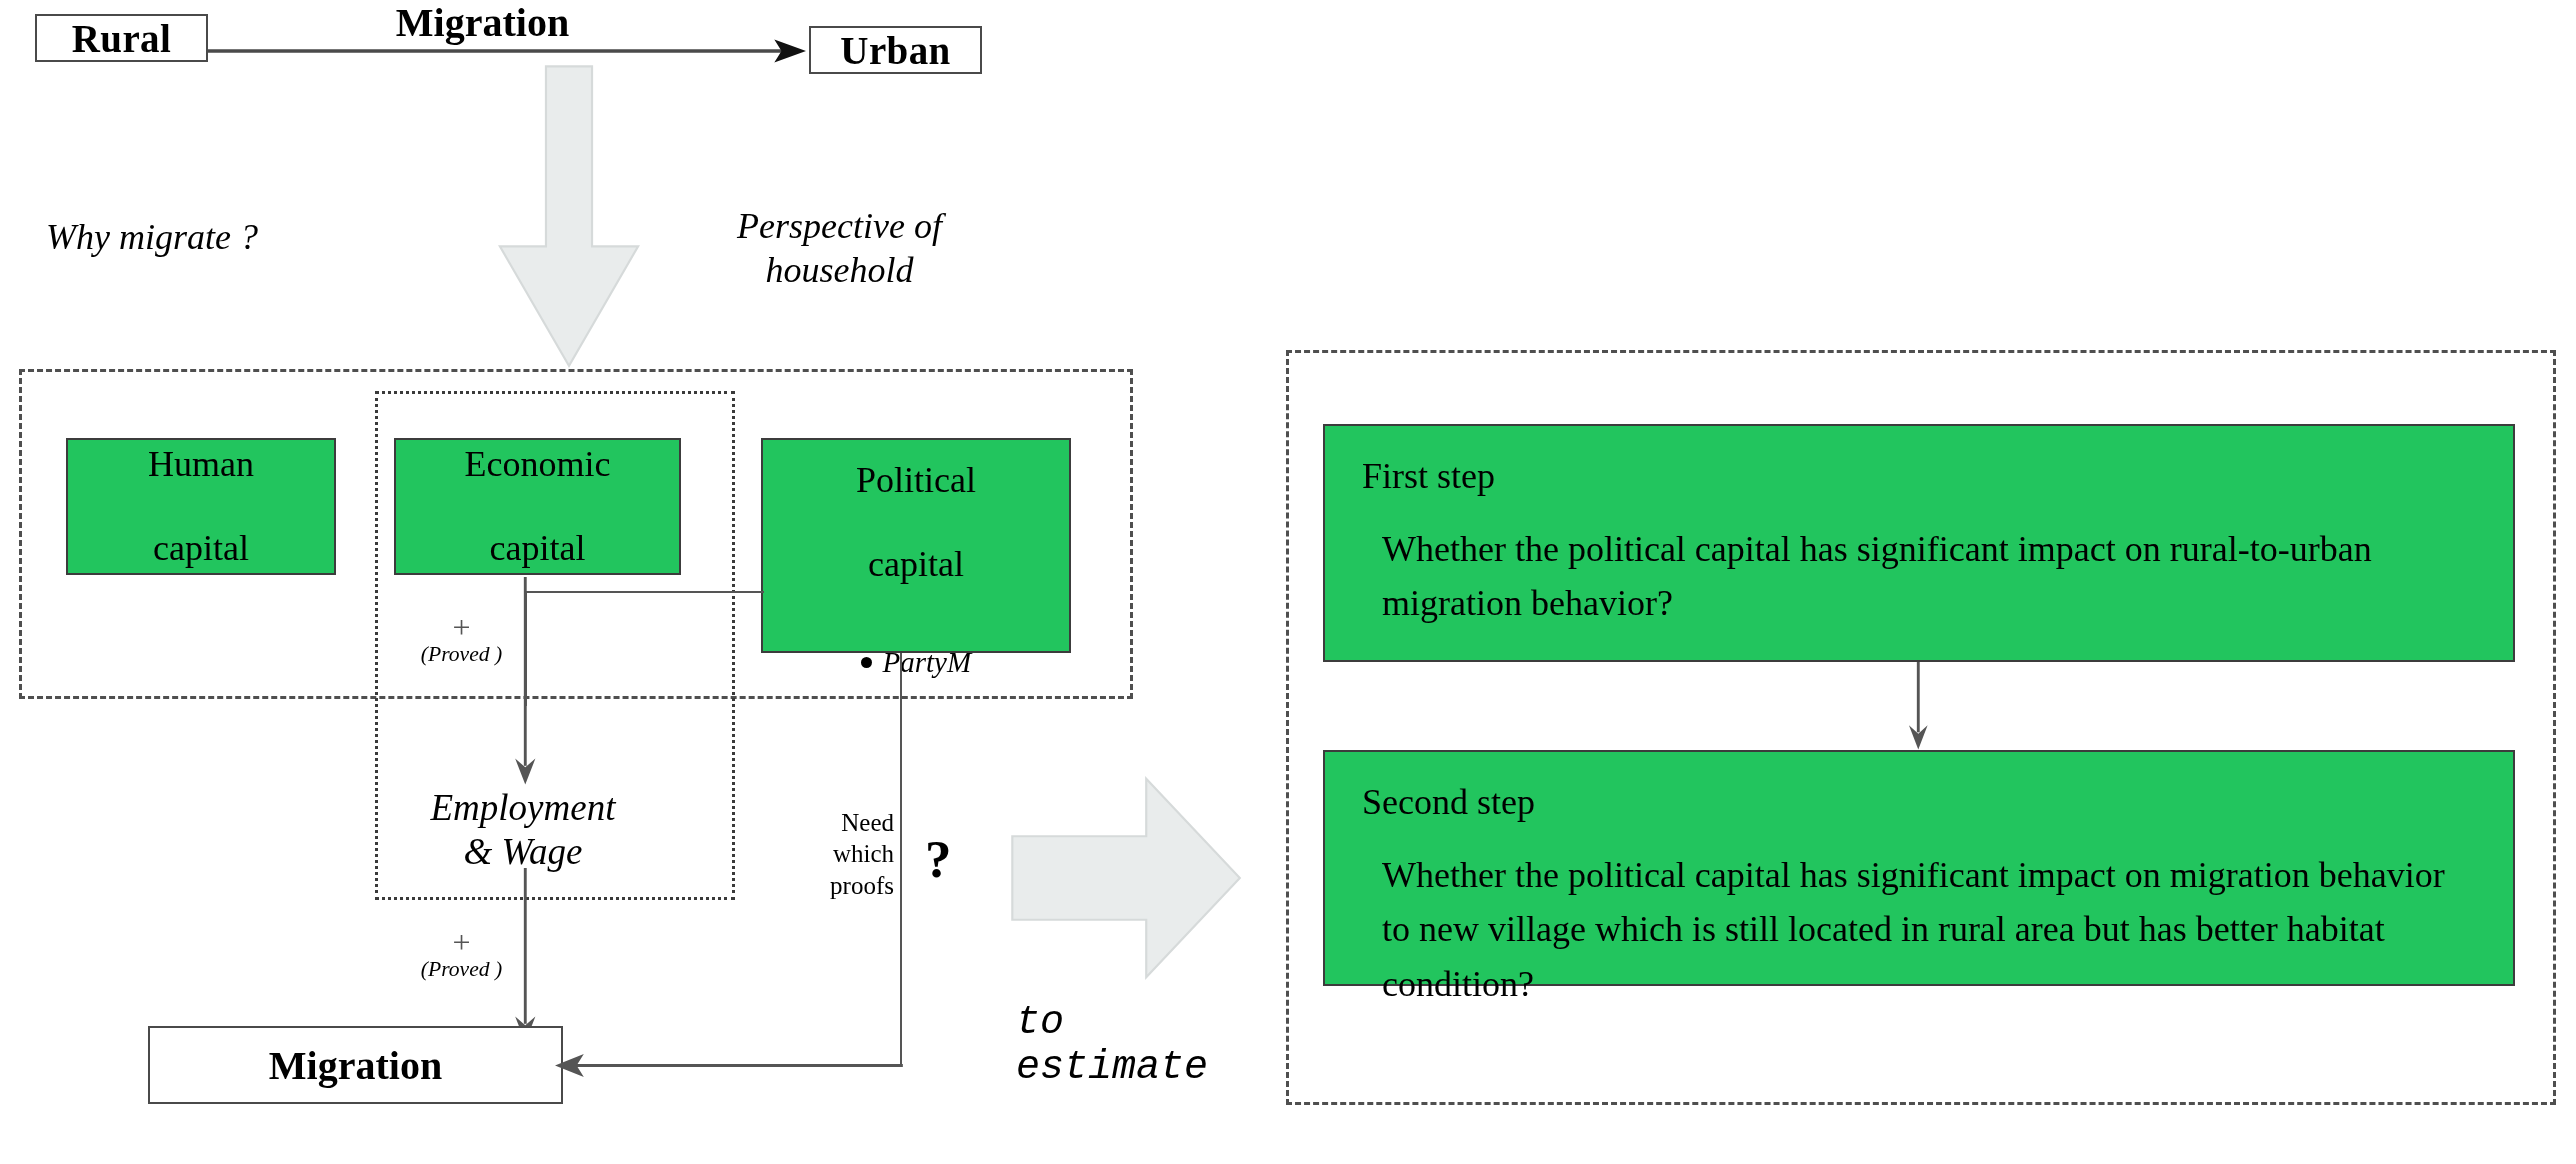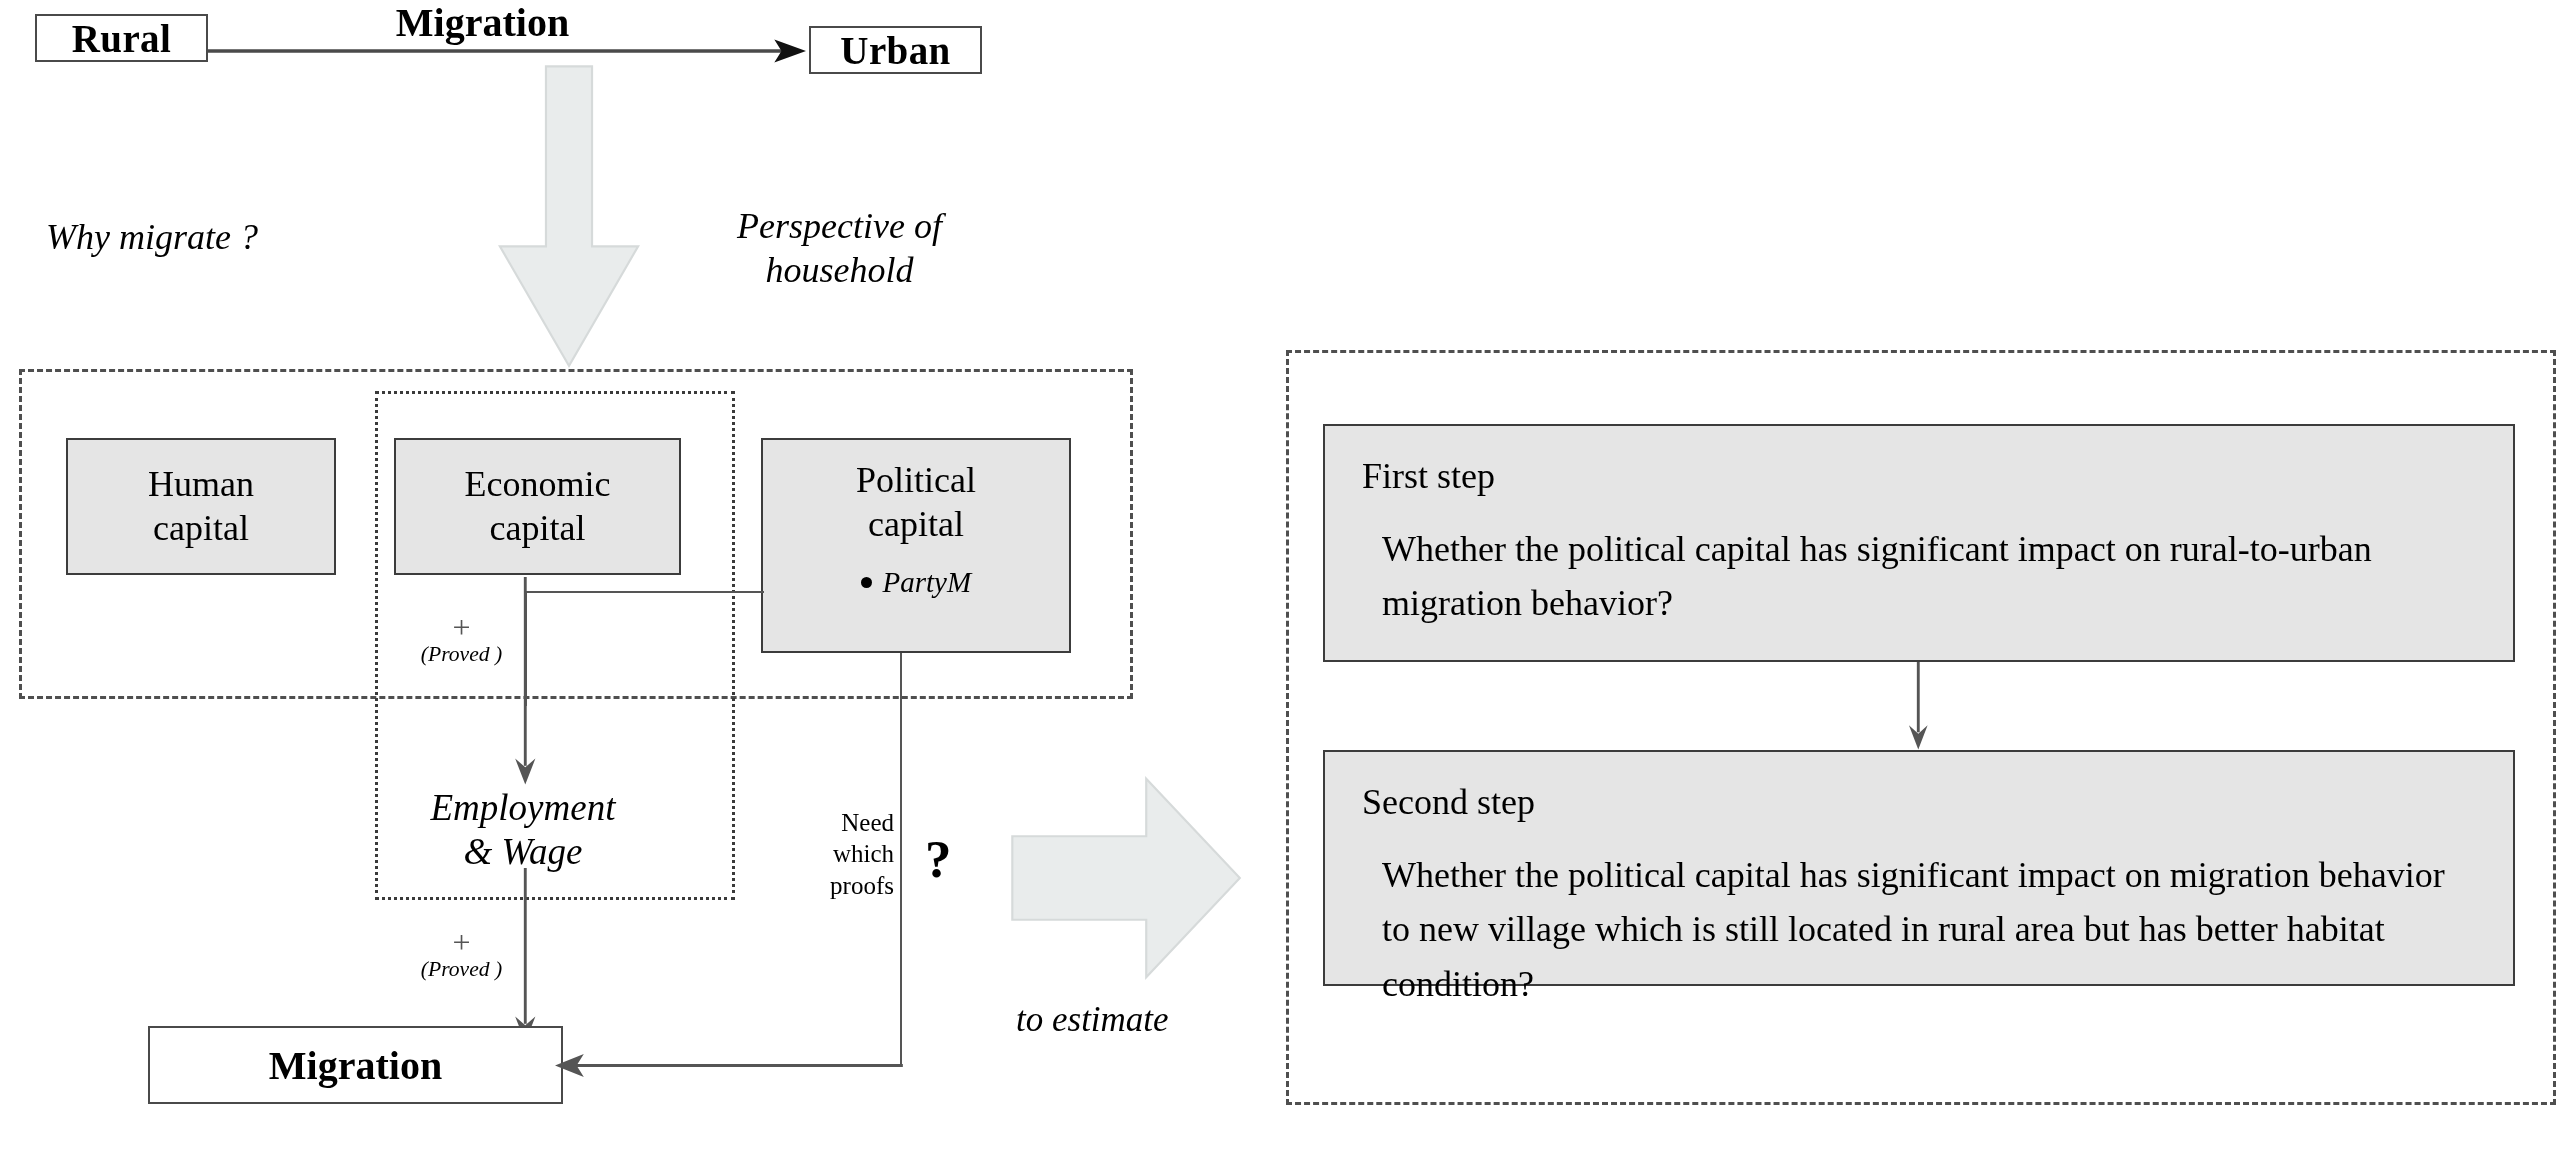--- a/index.html
+++ b/index.html
@@ -9,38 +9,39 @@
 
   
   .boxSolid{
     border:2.9px solid #4a4a4a;
     background:#ffffff;
     display:flex;align-items:center;justify-content:center;
     text-align:center;
   }
   .boxThin{
     border:2.2px solid #3c3c3c;
-    background:#e5e5e5;
+    background:#22c55e;
+    gap:40px;
   }
 
   
   .dashBox{border:3.6px dashed #4f4f4f;background:transparent;}
   .dotBox{border:3.6px dotted #3a3a3a;background:transparent;}
   .t-rural{font-size:39px;font-weight:bold;letter-spacing:0.4px;}
   .t-migration-top{font-size:40px;font-weight:bold;}
   .t-capital{font-size:36px;line-height:1.22;}
   .t-partym{font-size:29px;font-style:italic;}
   .t-whymig{font-size:36px;font-style:italic;}
   .t-persp{font-size:36px;font-style:italic;line-height:1.22;text-align:center;}
   .t-plus{font-size:32px;color:#555;text-align:center;line-height:.9;}
   .t-proved{font-size:21.6px;font-style:italic;text-align:center;}
   .t-empwage{font-size:37px;font-style:italic;text-align:center;line-height:1.2;}
   .t-needmore{font-size:25px;text-align:right;line-height:1.25;}
   .t-qmark{font-size:53px;font-weight:bold;}
-  .t-toestimate{font-size:35px;font-style:italic;}
+  .t-toestimate{font-size:40px;font-style:italic;font-family:Liberation Mono, monospace;}
   .t-migbottom{font-size:40px;font-weight:bold;}
   .t-steptitle{font-size:36px;}
   .t-stepbody{font-size:36px;line-height:1.52;}
   .thinH{position:absolute;background:#555;height:2.2px;}
   .thinV{position:absolute;background:#555;width:2.2px;}
 
   svg{display:block;overflow:visible;}
   .fill-gray{fill:#e9ecec;stroke:#d6dada;stroke-width:3;}
 </style>
 </head>

